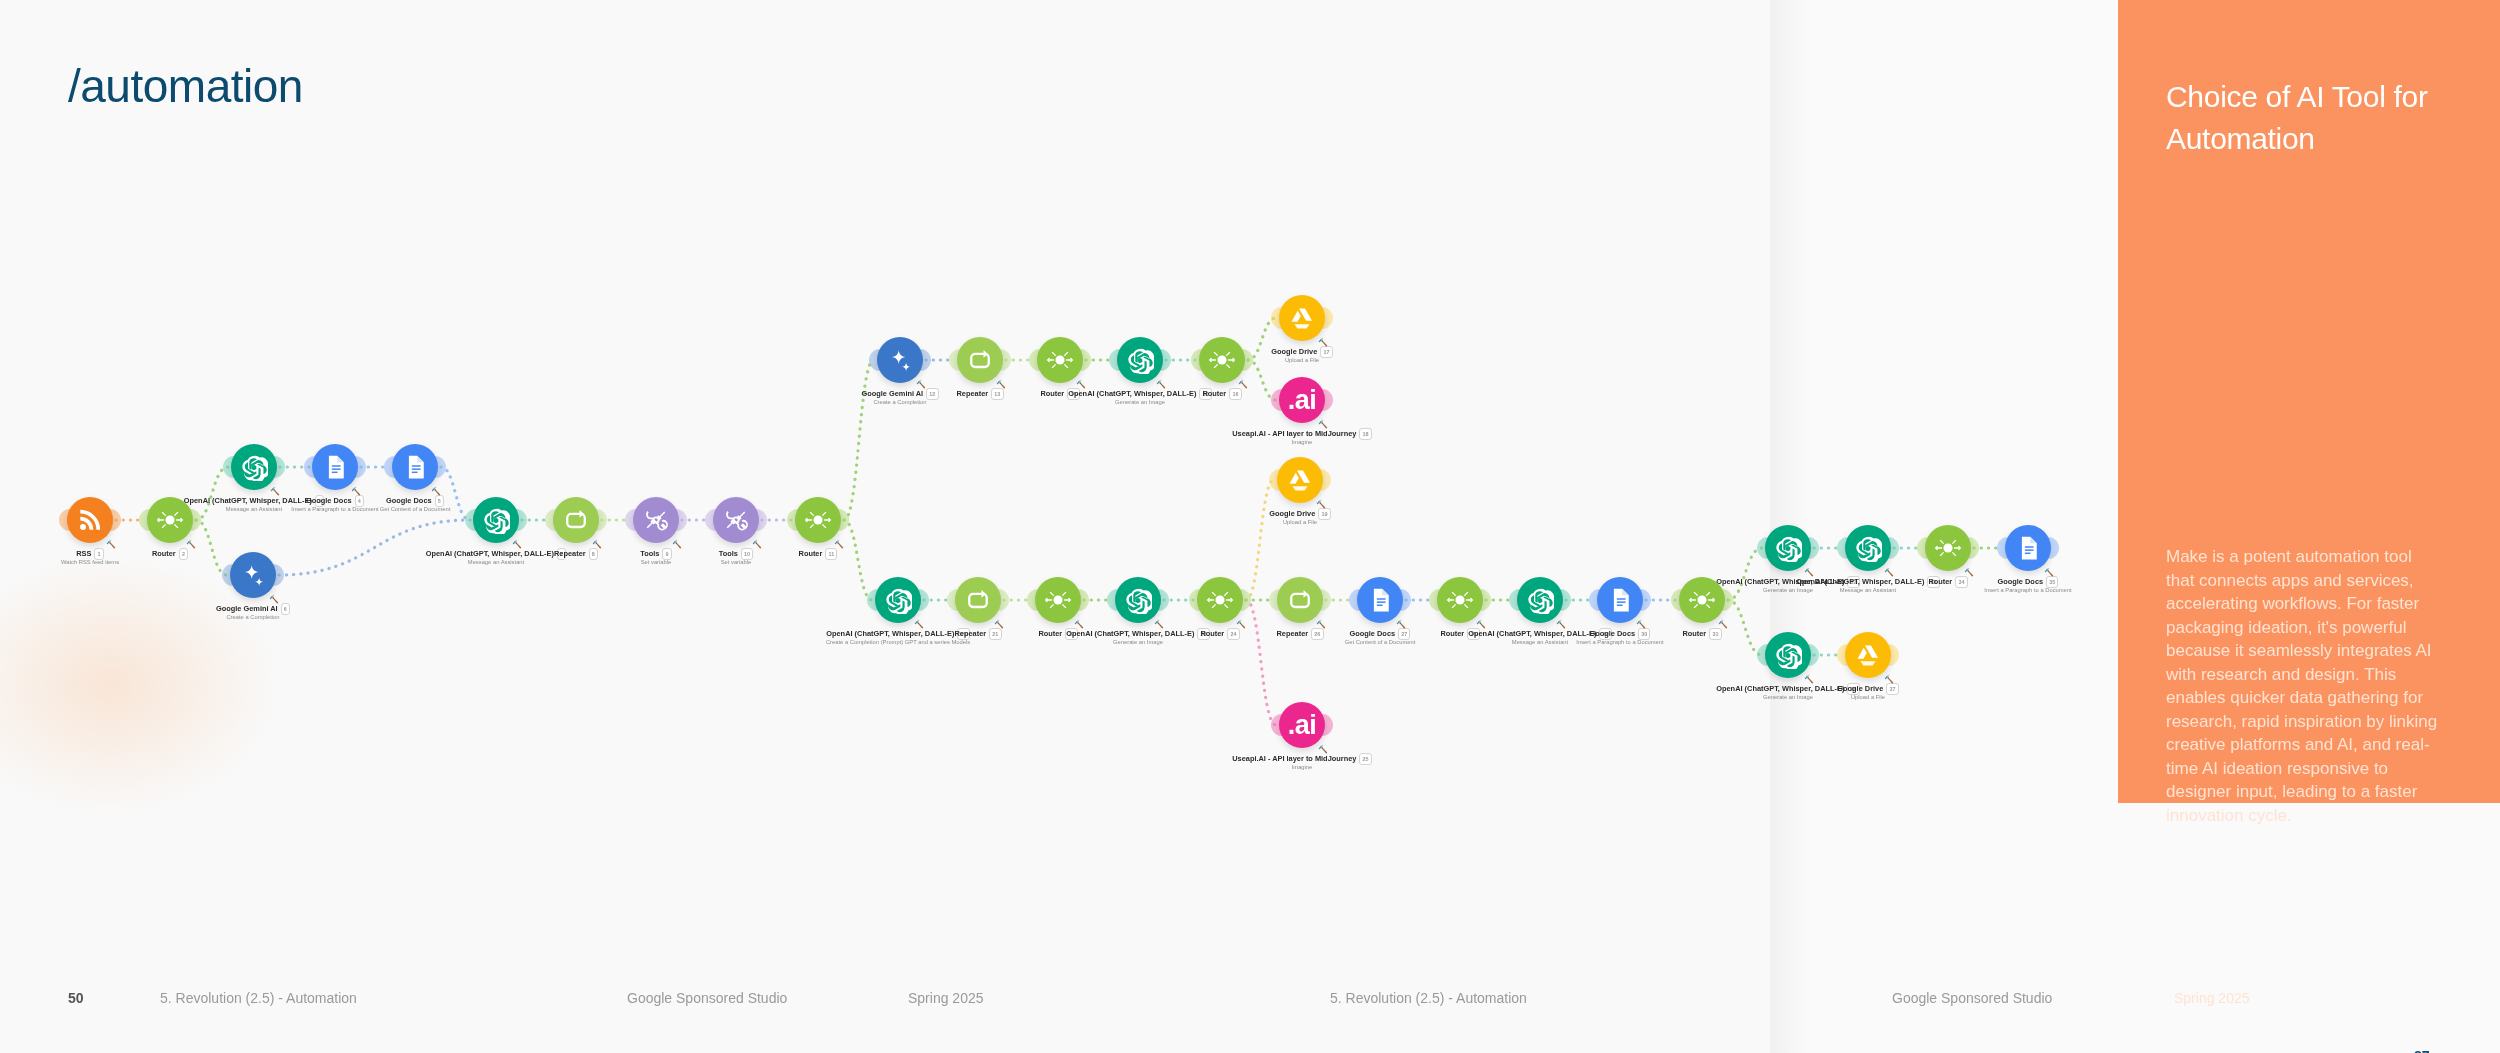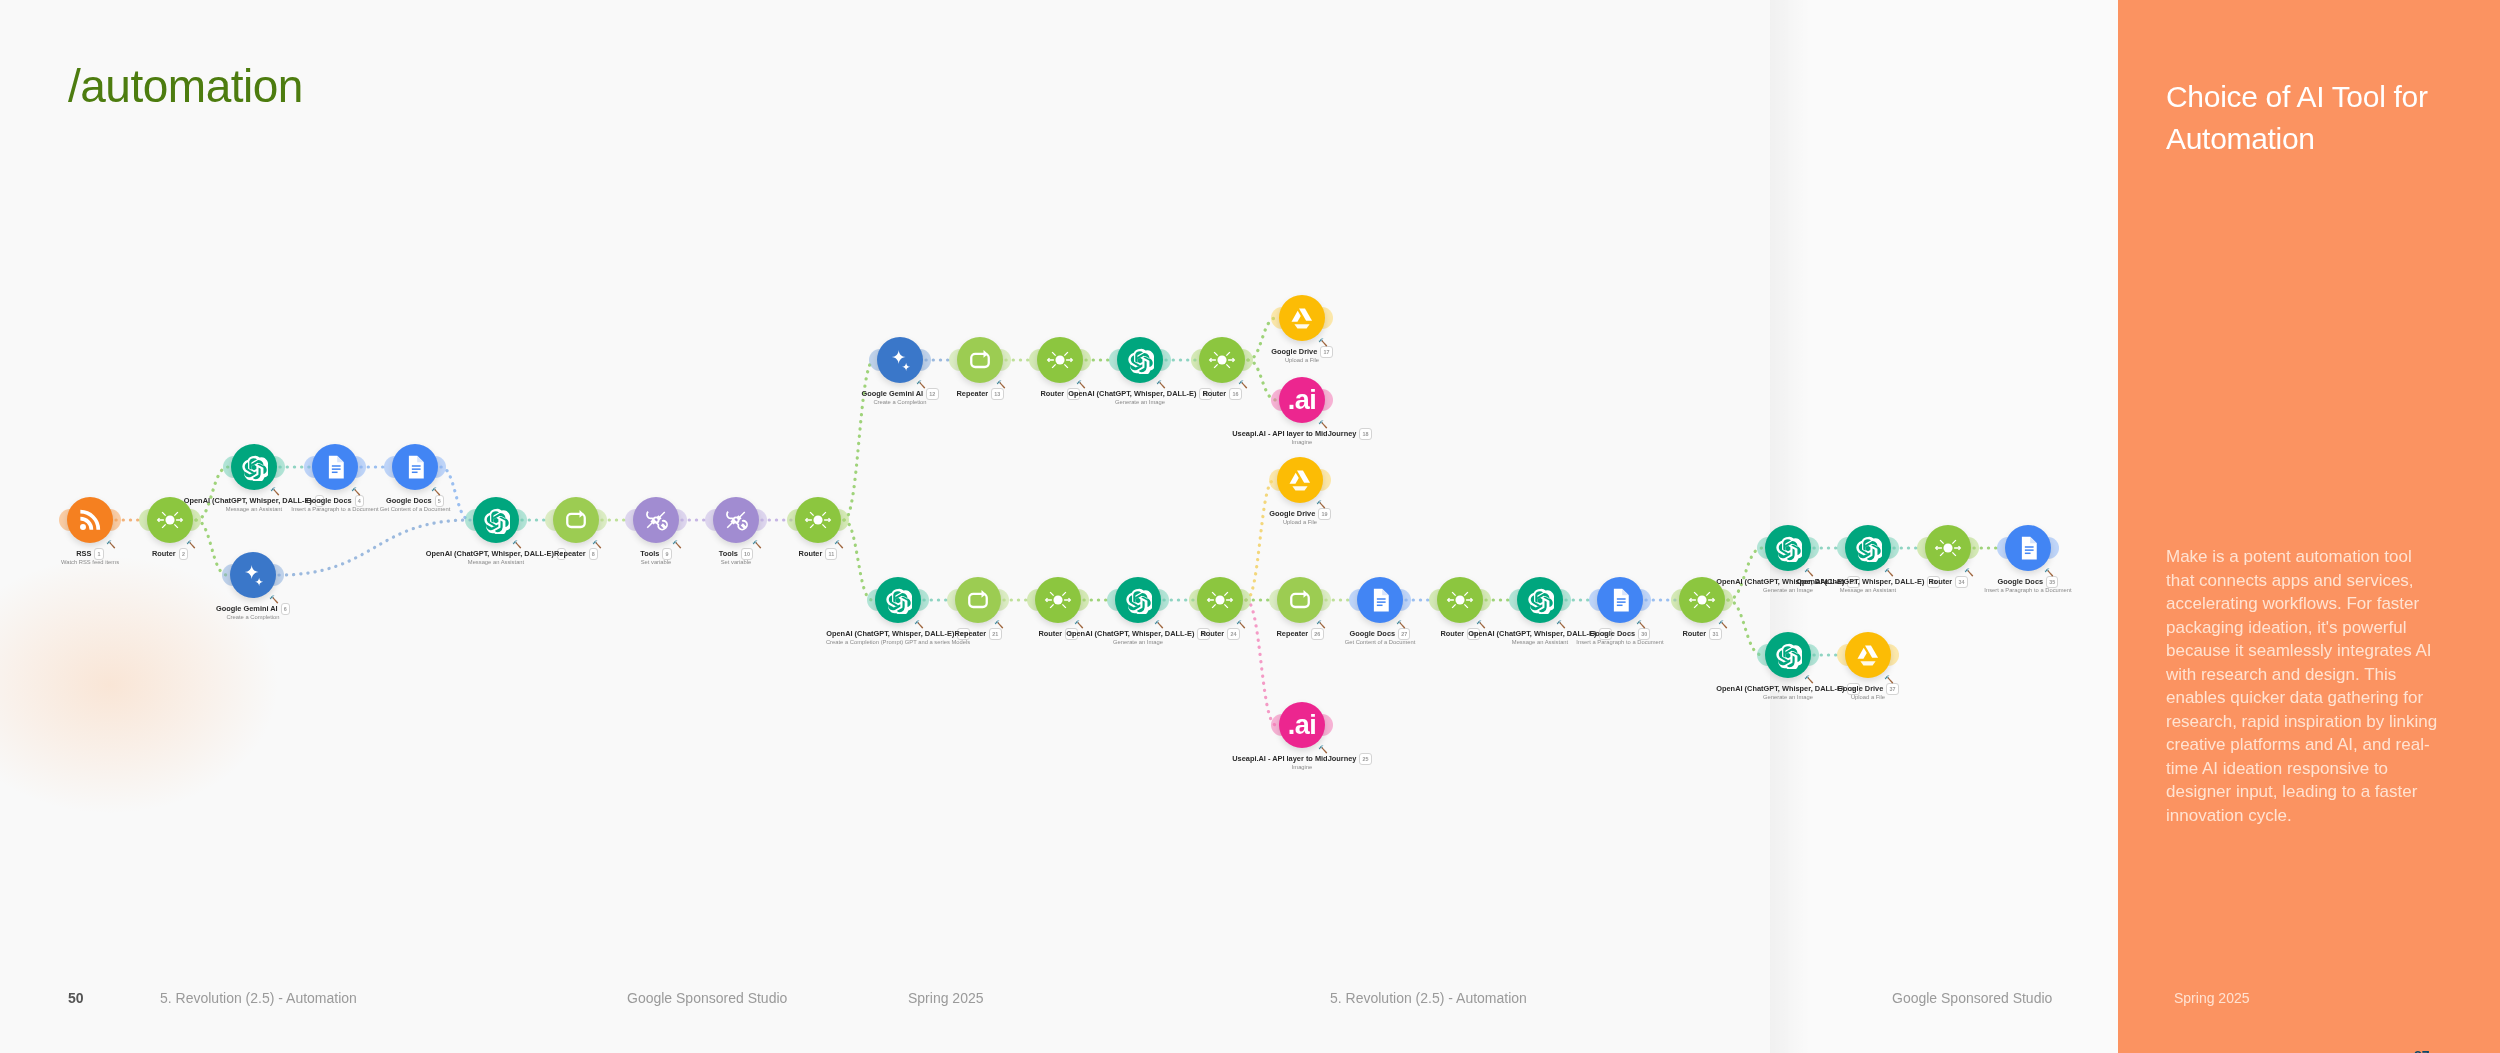--- a/index.html
+++ b/index.html
@@ -29,34 +29,34 @@
   #gutter-shadow {
     position: absolute; left: 1770px; top: 0;
     width: 40px; height: 1053px;
     background: linear-gradient(to right, rgba(0,0,0,0.035), rgba(0,0,0,0.0));
     pointer-events: none;
   }
   
   #brand-title {
     position: absolute; left: 68px; top: 60px;
     font-size: 46px; line-height: 52px;
-    color: #4d7c0f; letter-spacing: -0.5px;
+    color: #0c4a6e; letter-spacing: -0.5px;
     font-weight: 400;
   }
   
   #intro-paragraph {
     position: absolute; left: 627px; top: 68px;
     width: 520px;
     font-size: 17.5px; line-height: 24.5px;
     color: #4C4C4C;
   }
   
   #orange-panel {
     position: absolute; left: 2118px; top: 0;
-    width: 382px; height: 1053px;
+    width: 382px; height: 803px;
     background: #FB9361;
   }
   #panel-heading {
     position: absolute; left: 48px; top: 76px;
     width: 300px;
     font-size: 30px; line-height: 42px;
     color: #FFFFFF; font-weight: 500; letter-spacing: -0.3px;
   }
   #panel-body {
     position: absolute; left: 48px; top: 545px;

